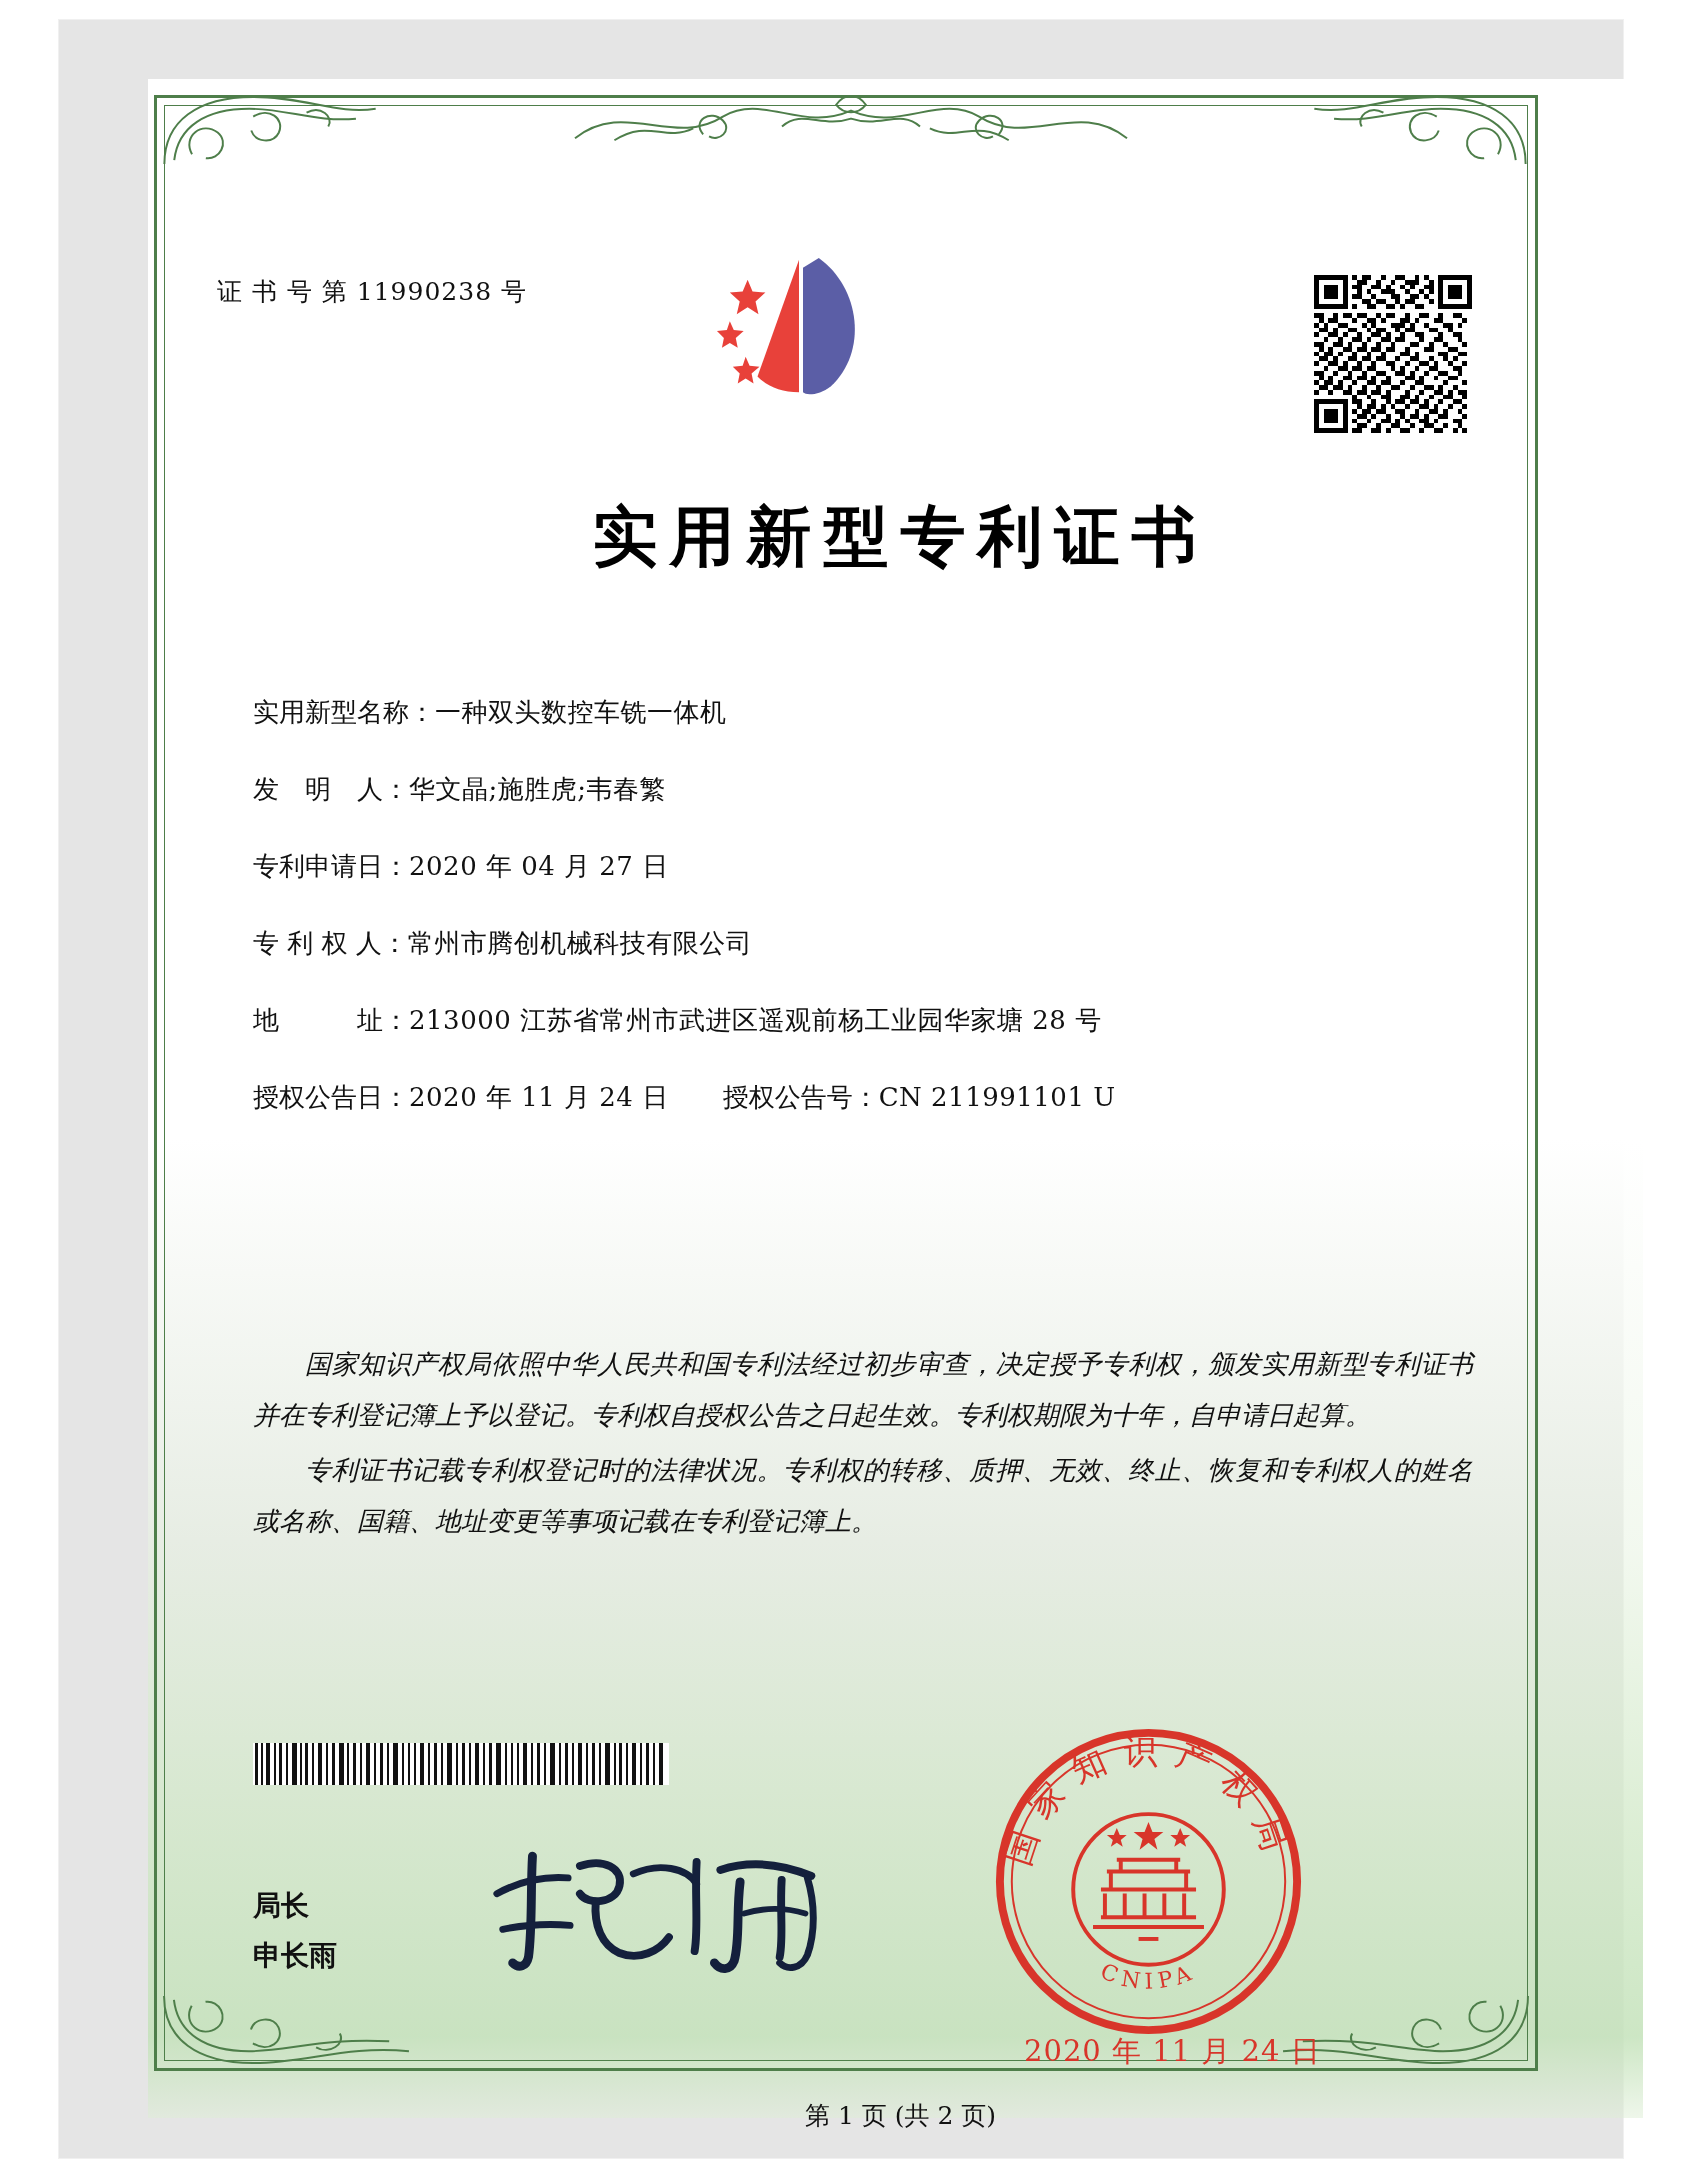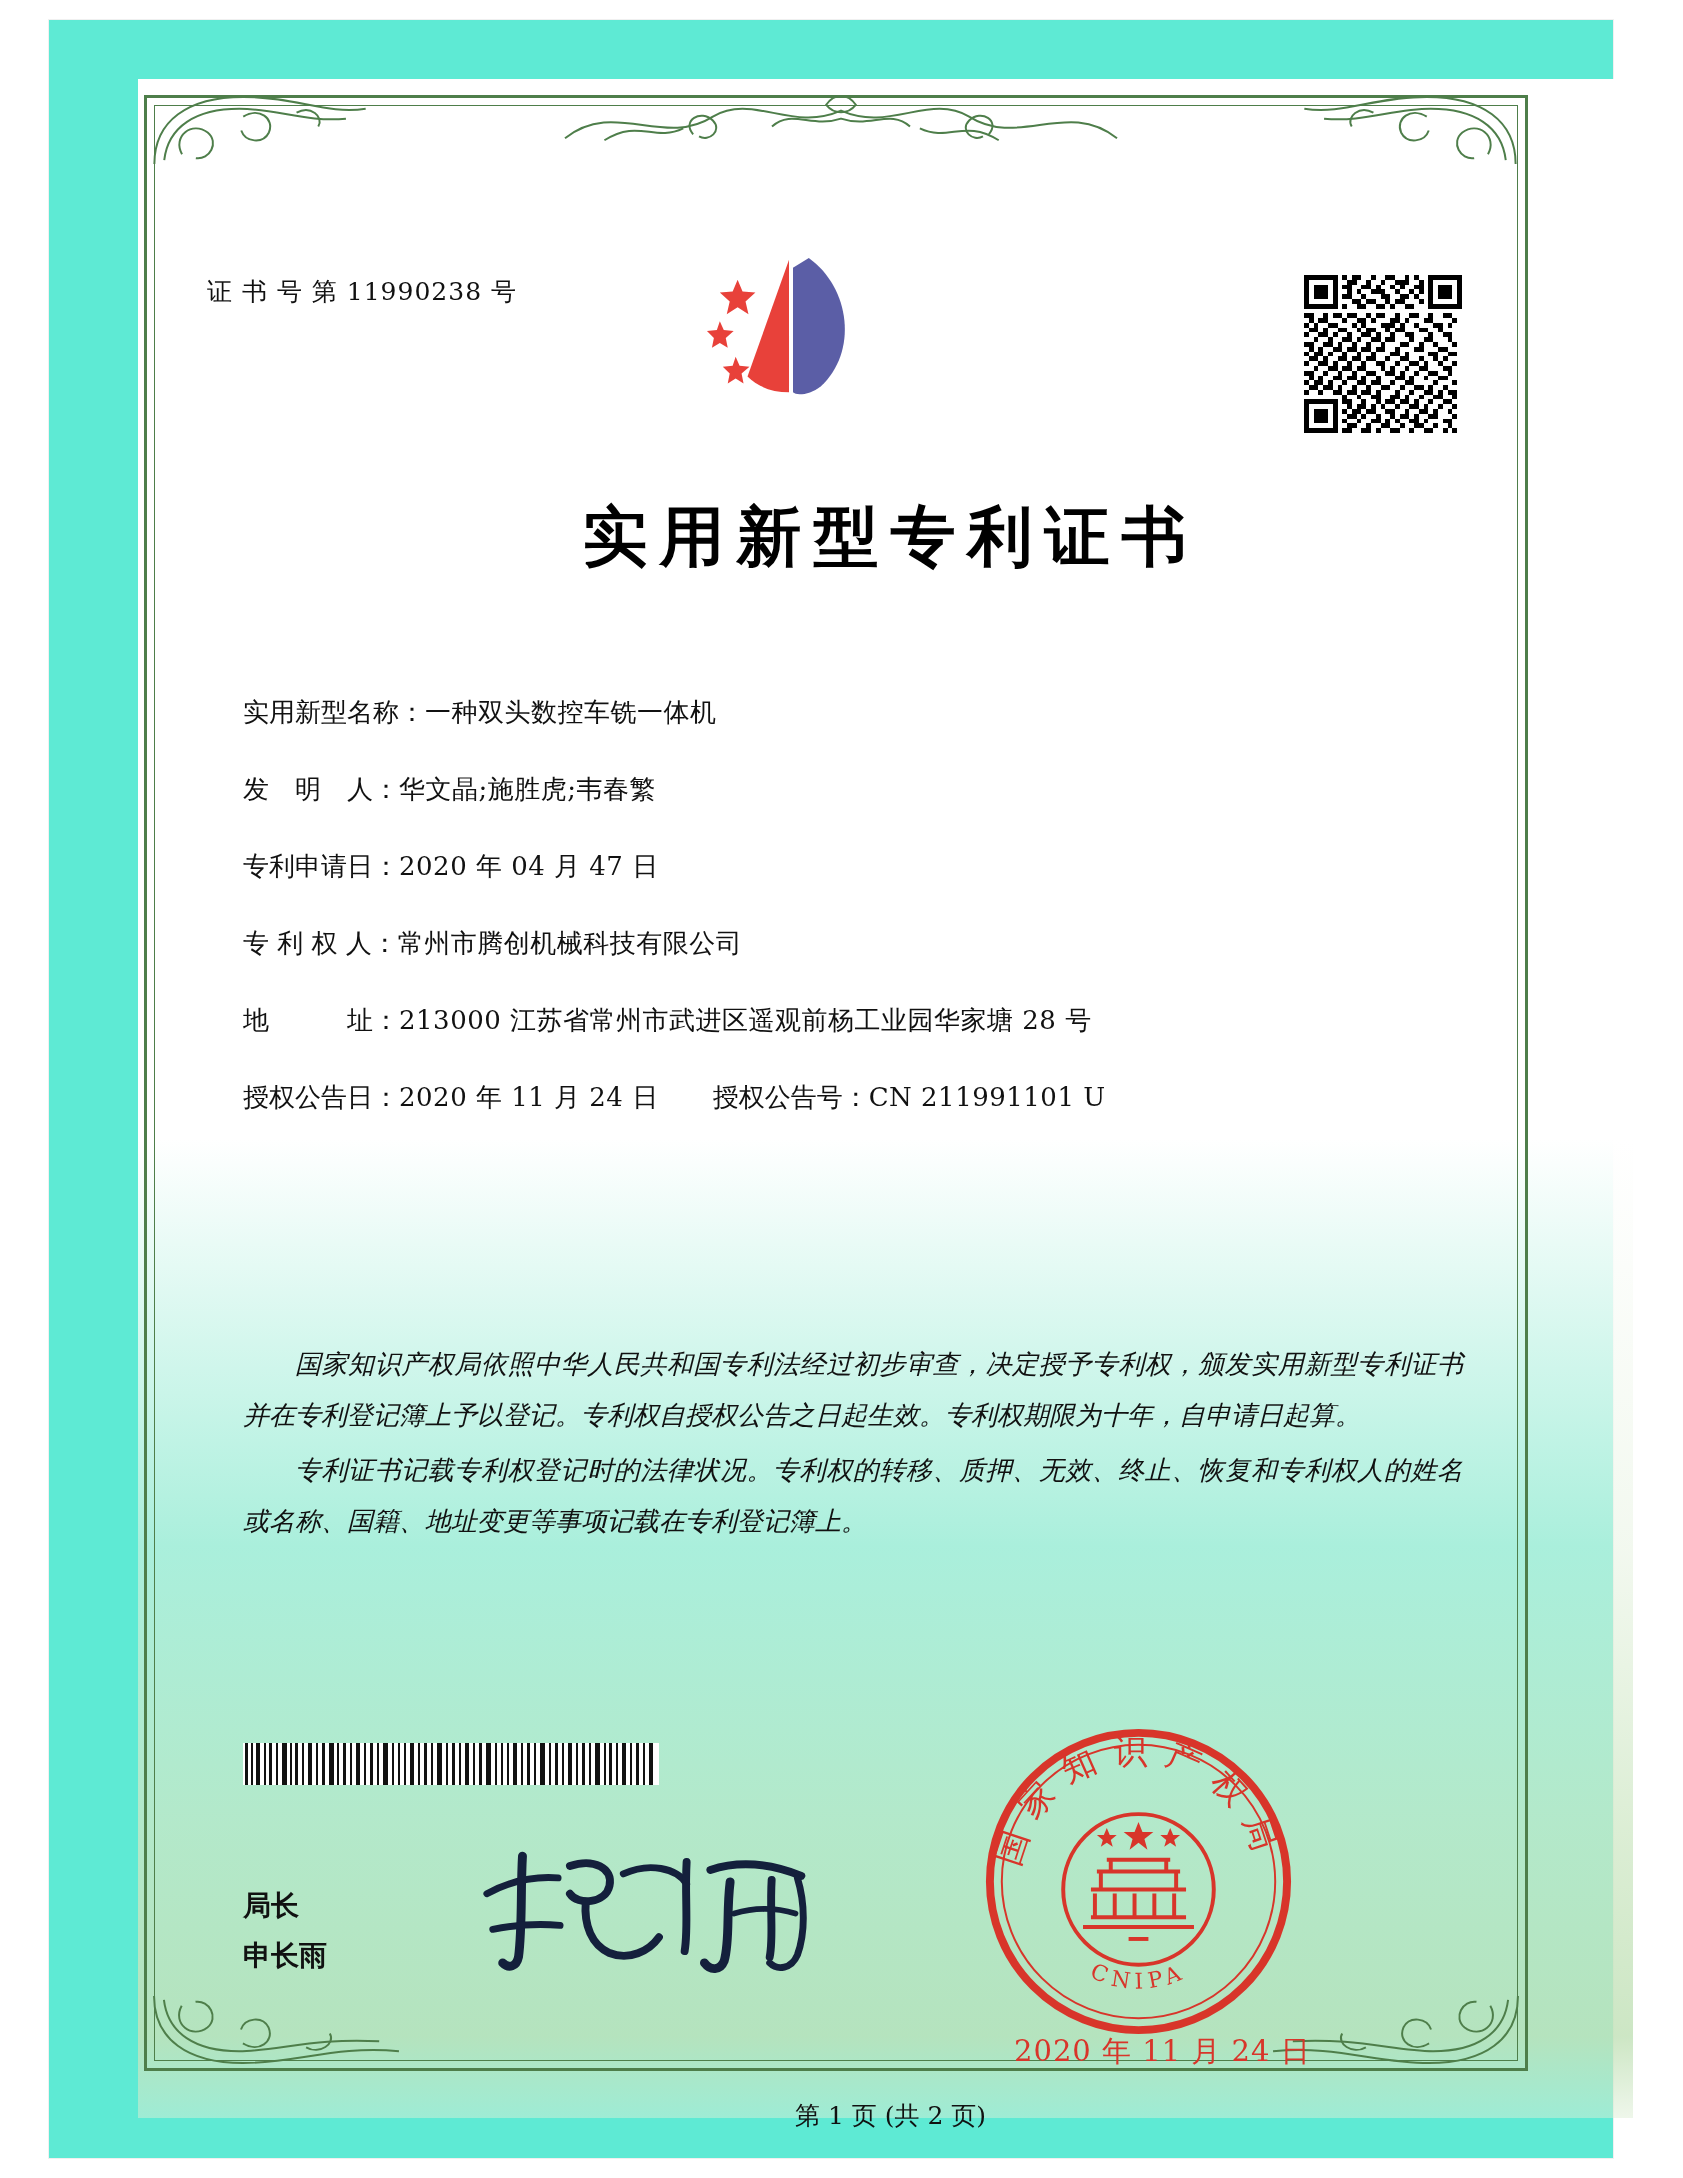--- a/index.html
+++ b/index.html
@@ -12,25 +12,25 @@
     height: 2178px;
     font-family: "DejaVu Serif", "Liberation Serif", serif;
     color: #1a1a1a;
     position: relative;
     overflow: hidden;
   }
 
   
   .page {
     position: absolute;
-    left: 49px;
+    left: 59px;
     top: 20px;
     width: 1564px;
     height: 2138px;
-    background: #5eead4;
+    background: #e5e5e5;
     box-shadow: 0 0 0 1px #f0f0f0;
   }
 
   
   .wash {
     position: absolute;
     left: 89px;
     top: 59px;
     width: 1495px;
     height: 2039px;
@@ -613,21 +613,21 @@
   <div class="title">实用新型专利证书</div>
 
   <div class="fields">
     <div class="frow">
       <span class="flabel">实用新型名称：</span><span class="fvalue">一种双头数控车铣一体机</span>
     </div>
     <div class="frow">
       <span class="flabel">发　明　人：</span><span class="fvalue">华文晶;施胜虎;韦春繁</span>
     </div>
     <div class="frow">
-      <span class="flabel">专利申请日：</span><span class="fvalue">2020 年 04 月 47 日</span>
+      <span class="flabel">专利申请日：</span><span class="fvalue">2020 年 04 月 27 日</span>
     </div>
     <div class="frow">
       <span class="flabel">专 利 权 人：</span><span class="fvalue">常州市腾创机械科技有限公司</span>
     </div>
     <div class="frow">
       <span class="flabel">地　　　址：</span><span class="fvalue">213000 江苏省常州市武进区遥观前杨工业园华家塘 28 号</span>
     </div>
     <div class="frow">
       <span class="flabel">授权公告日：</span><span class="fvalue">2020 年 11 月 24 日</span><span class="second-label">授权公告号：</span><span class="fvalue">CN 211991101 U</span>
     </div>

